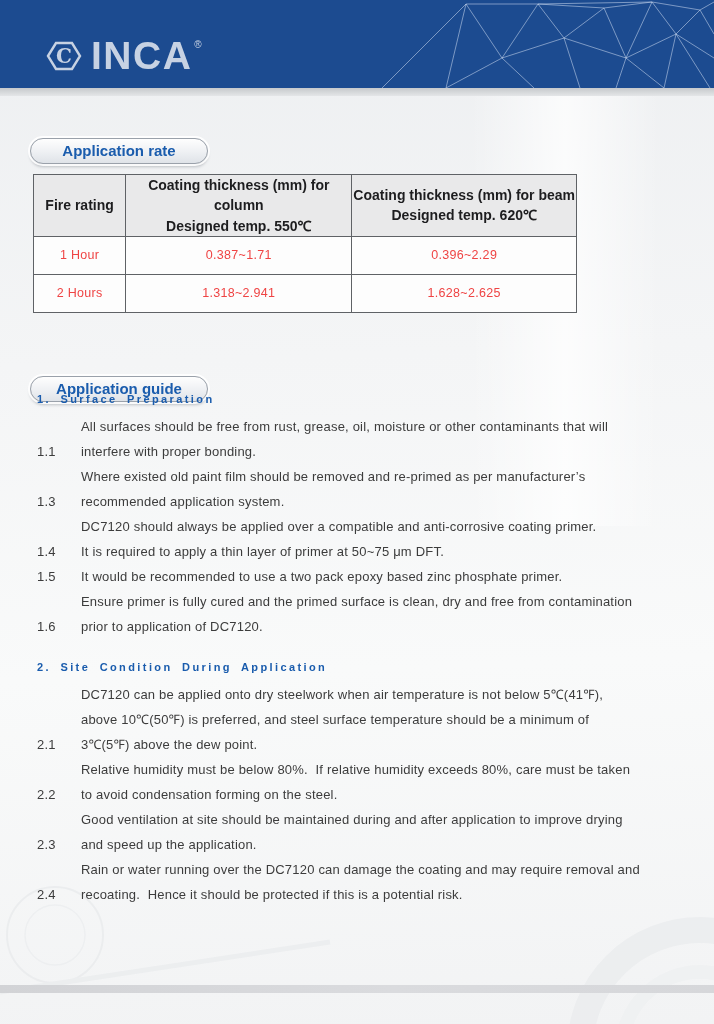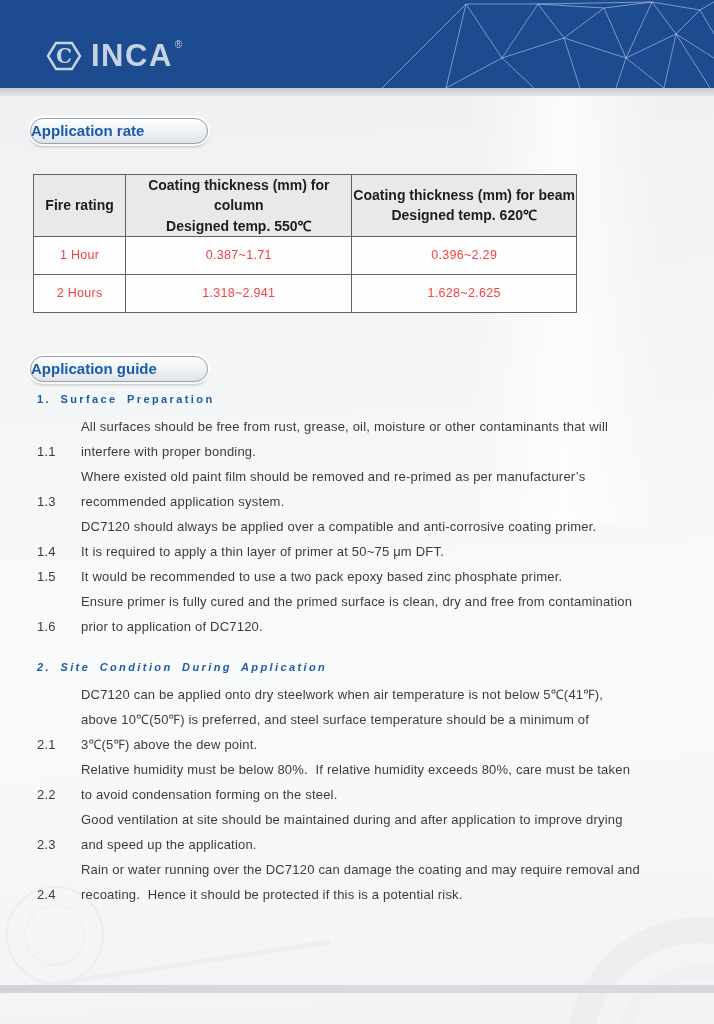--- a/index.html
+++ b/index.html
@@ -12,50 +12,50 @@
   }
   *{box-sizing:border-box;margin:0;padding:0;}
   html,body{width:714px;height:1024px;overflow:hidden;}
   body{font-family:"Liberation Sans", sans-serif;background:#fff;}
   .page{position:relative;width:714px;height:1024px;overflow:hidden;
     background:linear-gradient(178deg,#edeff1 0%,#f4f5f6 35%,#f9fafa 65%,#f2f3f4 100%);}
   
   .topbar{position:absolute;top:0;left:0;width:714px;height:88px;background:var(--header-blue);}
   .brand{position:absolute;left:44px;top:36px;display:flex;align-items:flex-start;color:var(--logo-tint);}
   .hex{width:40px;height:40px;display:inline-block;}
-  .brandname{font-size:31px;font-weight:600;letter-spacing:1.5px;line-height:40px;margin-left:7px;}
+  .brandname{font-size:39px;font-weight:600;letter-spacing:1.5px;line-height:40px;margin-left:7px;}
   .reg{font-size:10px;line-height:10px;margin-top:4px;margin-left:2px;}
   .mesh{position:absolute;right:0;top:0;width:340px;height:88px;}
   .divider{position:absolute;top:88px;left:0;width:714px;height:8px;
     background:linear-gradient(180deg,#c6c9cc,#e4e6e8);}
   
   .sheen{position:absolute;pointer-events:none;}
   .sheen-band{left:470px;top:96px;width:190px;height:430px;
     background:linear-gradient(90deg,rgba(255,255,255,0) 0%,rgba(255,255,255,.75) 50%,rgba(255,255,255,0) 100%);}
   .wm{position:absolute;pointer-events:none;opacity:.65;}
   
-  .pill{position:absolute;width:178px;height:26px;line-height:24px;text-align:left;
+  .pill{position:absolute;width:178px;height:26px;line-height:24px;text-align:center;
     border:1px solid #9aa1aa;border-radius:13px;
     background:linear-gradient(180deg,#fefefe 0%,#eef0f3 55%,#dfe3e8 100%);
     box-shadow:0 0 0 2px rgba(255,255,255,.9),0 3px 3px rgba(90,96,110,.35);
-    font-size:15px;font-weight:bold;color:var(--accent-blue);}
+    font-size:15px;font-weight:bold;color:var(--accent-blue);margin-top:20px;}
   .pill-rate{left:30px;top:118px;}
   .pill-guide{left:30px;top:356px;}
   
   .rate-table{position:absolute;left:33px;top:174px;width:544px;border-collapse:collapse;
     background:#fdfdfd;}
   .rate-table th,.rate-table td{border:1px solid #5f6266;text-align:center;vertical-align:middle;}
   .rate-table th{height:50px;background:var(--table-header-bg);color:#1d1d1f;
     font-size:14px;font-weight:bold;line-height:1.45;}
   .rate-table td{height:38px;font-size:12.5px;color:#ef4444;letter-spacing:.3px;}
   
   .guide{position:absolute;left:37px;top:389px;width:651px;}
   .section-title{font-size:11px;line-height:20px;font-weight:bold;color:var(--accent-blue);
     letter-spacing:2.4px;word-spacing:4px;margin-bottom:5px;}
-  .section-title.second{margin-top:18px;font-style:italic;}
+  .section-title.second{margin-top:18px;}
   .g-item{display:flex;align-items:flex-end;}
   .g-num{flex:none;width:44px;font-size:13px;line-height:25px;color:var(--body-text);letter-spacing:.2px;}
   .g-text{flex:1;font-size:13px;line-height:25px;color:var(--body-text);letter-spacing:.2px;
     white-space:pre;overflow:visible;}
   
   .footer-stripe{position:absolute;left:0;top:985px;width:714px;height:8px;
     background:linear-gradient(90deg,#d2d3d6 0%,#dadbde 55%,#d6d7da 100%);}
 </style>
 </head>
 <body>

